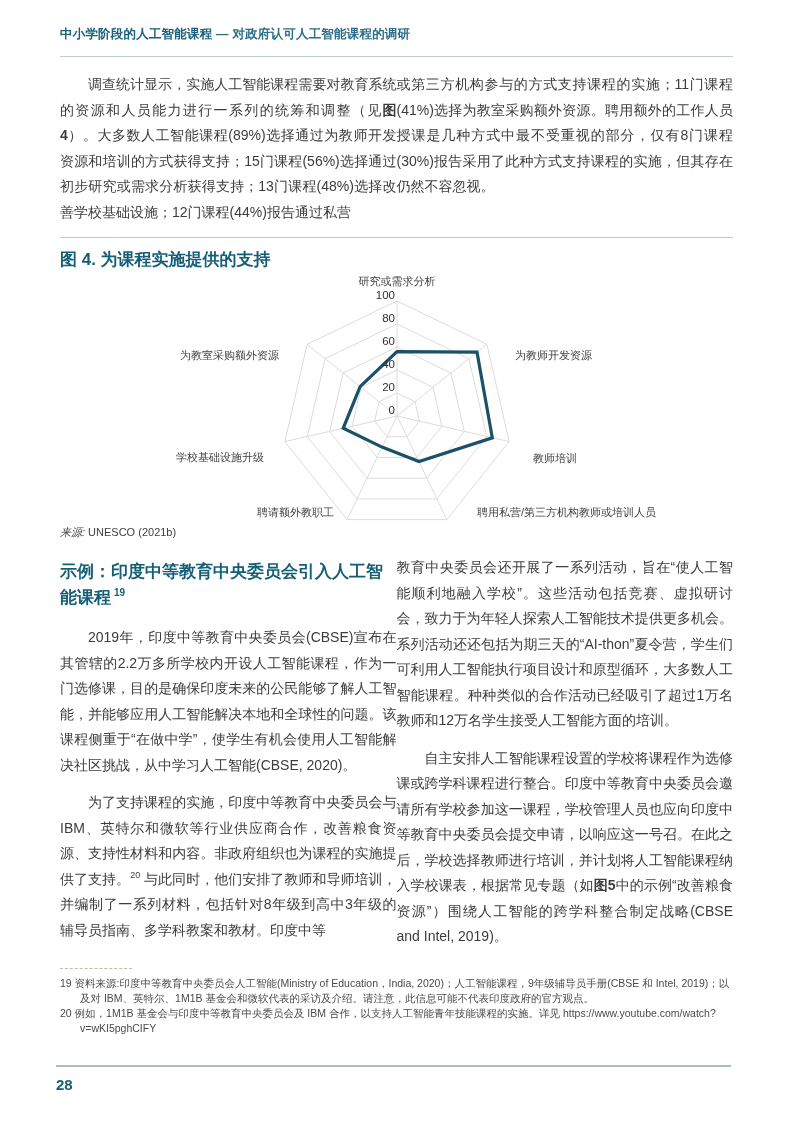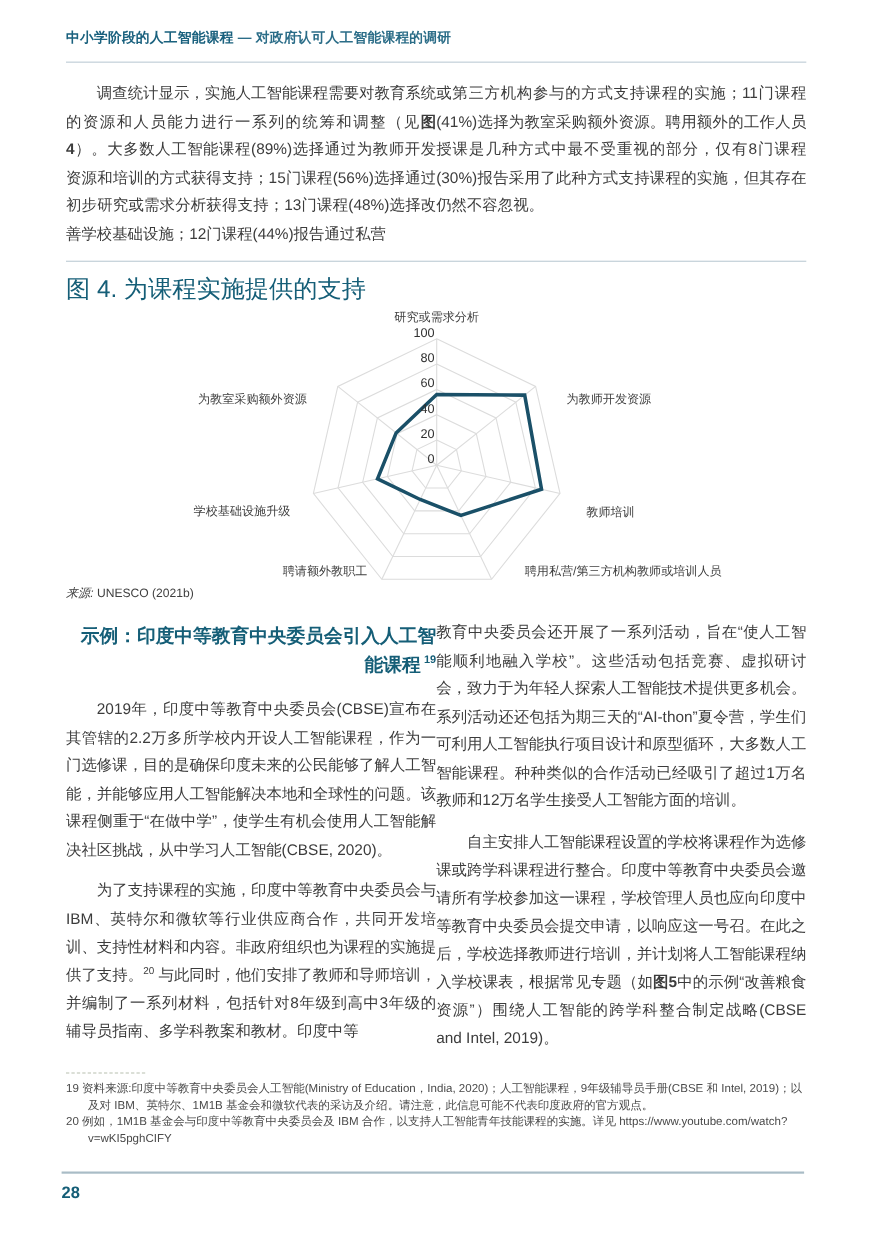--- a/index.html
+++ b/index.html
@@ -14,29 +14,29 @@
   .header .h-rest{font-weight:bold;opacity:.92;}
   
   .cols{display:flex;margin-top:15px;}
   .col{flex:1 1 0;font-size:14px;line-height:25.5px;text-align:justify;}
   .para{margin:0 0 12px 0;}
   .para.indent{text-indent:2em;}
   .bold{font-weight:bold;}
   sup.fn-ref{vertical-align:super;font-size:9px;line-height:0;}
   
   .figure-sep{border-top:1px solid #bccbd4;margin-top:0;}
-  .figure-title{color:#155e77;font-size:22px;font-weight:normal;margin:10px 0 0 0;}
+  .figure-title{color:#155e77;font-size:17px;font-weight:bold;margin:10px 0 0 0;}
   .chart-wrap{margin-top:2px;}
   .chart-wrap svg{display:block;}
   .axis-label{font-size:11px;fill:#3f3f3f;}
   .tick-label{font-size:11.5px;fill:#303030;}
   .source{font-size:11px;color:#3f3f3f;margin:0 0 10px 0;}
   .source .src-prefix{font-style:italic;}
   
-  .case-heading{color:#155e77;font-size:17px;font-weight:bold;line-height:26px;margin:4px 0 14px 0;text-align:right;}
+  .case-heading{color:#155e77;font-size:17px;font-weight:bold;line-height:26px;margin:4px 0 14px 0;text-align:left;}
   .case-heading sup{font-size:10px;vertical-align:super;line-height:0;margin-left:3px;}
   
   .footnote-sep{width:72px;border-top:1.5px dashed #b8bfaf;margin:6px 0 7px 0;}
   .footnotes{font-size:10.5px;line-height:15px;color:#4a4a4a;}
   .footnote{padding-left:20px;text-indent:-20px;}
   .fn-url{color:#4a4a4a;text-decoration:none;}
   
   .footer{position:absolute;left:56px;right:62px;bottom:28px;border-top:2px solid #a9bcc6;padding-top:9px;}
   .page-num{color:#155e77;font-weight:bold;font-size:15px;}
 </style>
@@ -94,21 +94,21 @@
 
   <div class="source">
     <span class="src-prefix">来源:</span><span> UNESCO (2021b)</span>
   </div>
 
   <div class="cols">
     <div class="col">
       <h2 class="case-heading"><span>示例：印度中等教育中央委员会引入人工智能课程</span><sup>19</sup></h2>
       <div>
           <p class="para indent"><span>2019年，印度中等教育中央委员会(CBSE)宣布在其管辖的2.2万多所学校内开设人工智能课程，作为一门选修课，目的是确保印度未来的公民能够了解人工智能，并能够应用人工智能解决本地和全球性的问题。该课程侧重于“在做中学”，使学生有机会使用人工智能解决社区挑战，从中学习人工智能(CBSE, 2020)。</span></p>
-          <p class="para indent"><span>为了支持课程的实施，印度中等教育中央委员会与IBM、英特尔和微软等行业供应商合作，共同开发培训、支持性材料和内容。非政府组织也为课程的实施提供了支持。</span><sup class="fn-ref">20</sup><span> 与此同时，他们安排了教师和导师培训，并编制了一系列材料，包括针对8年级到高中3年级的辅导员指南、多学科教案和教材。印度中等</span></p>
+          <p class="para indent"><span>为了支持课程的实施，印度中等教育中央委员会与IBM、英特尔和微软等行业供应商合作，改善粮食资源、支持性材料和内容。非政府组织也为课程的实施提供了支持。</span><sup class="fn-ref">20</sup><span> 与此同时，他们安排了教师和导师培训，并编制了一系列材料，包括针对8年级到高中3年级的辅导员指南、多学科教案和教材。印度中等</span></p>
         </div>
     </div>
     <div class="col">
         <p class="para"><span>教育中央委员会还开展了一系列活动，旨在“使人工智能顺利地融入学校”。这些活动包括竞赛、虚拟研讨会，致力于为年轻人探索人工智能技术提供更多机会。系列活动还还包括为期三天的“AI-thon”夏令营，学生们可利用人工智能执行项目设计和原型循环，大多数人工智能课程。种种类似的合作活动已经吸引了超过1万名教师和12万名学生接受人工智能方面的培训。</span></p>
         <p class="para indent"><span>自主安排人工智能课程设置的学校将课程作为选修课或跨学科课程进行整合。印度中等教育中央委员会邀请所有学校参加这一课程，学校管理人员也应向印度中等教育中央委员会提交申请，以响应这一号召。在此之后，学校选择教师进行培训，并计划将人工智能课程纳入学校课表，根据常见专题（如</span><span class="bold">图5</span><span>中的示例“改善粮食资源”）围绕人工智能的跨学科整合制定战略(CBSE and Intel, 2019)。</span></p>
       </div>
   </div>
 
   <div class="footnote-sep"></div>
   <div class="footnotes">

